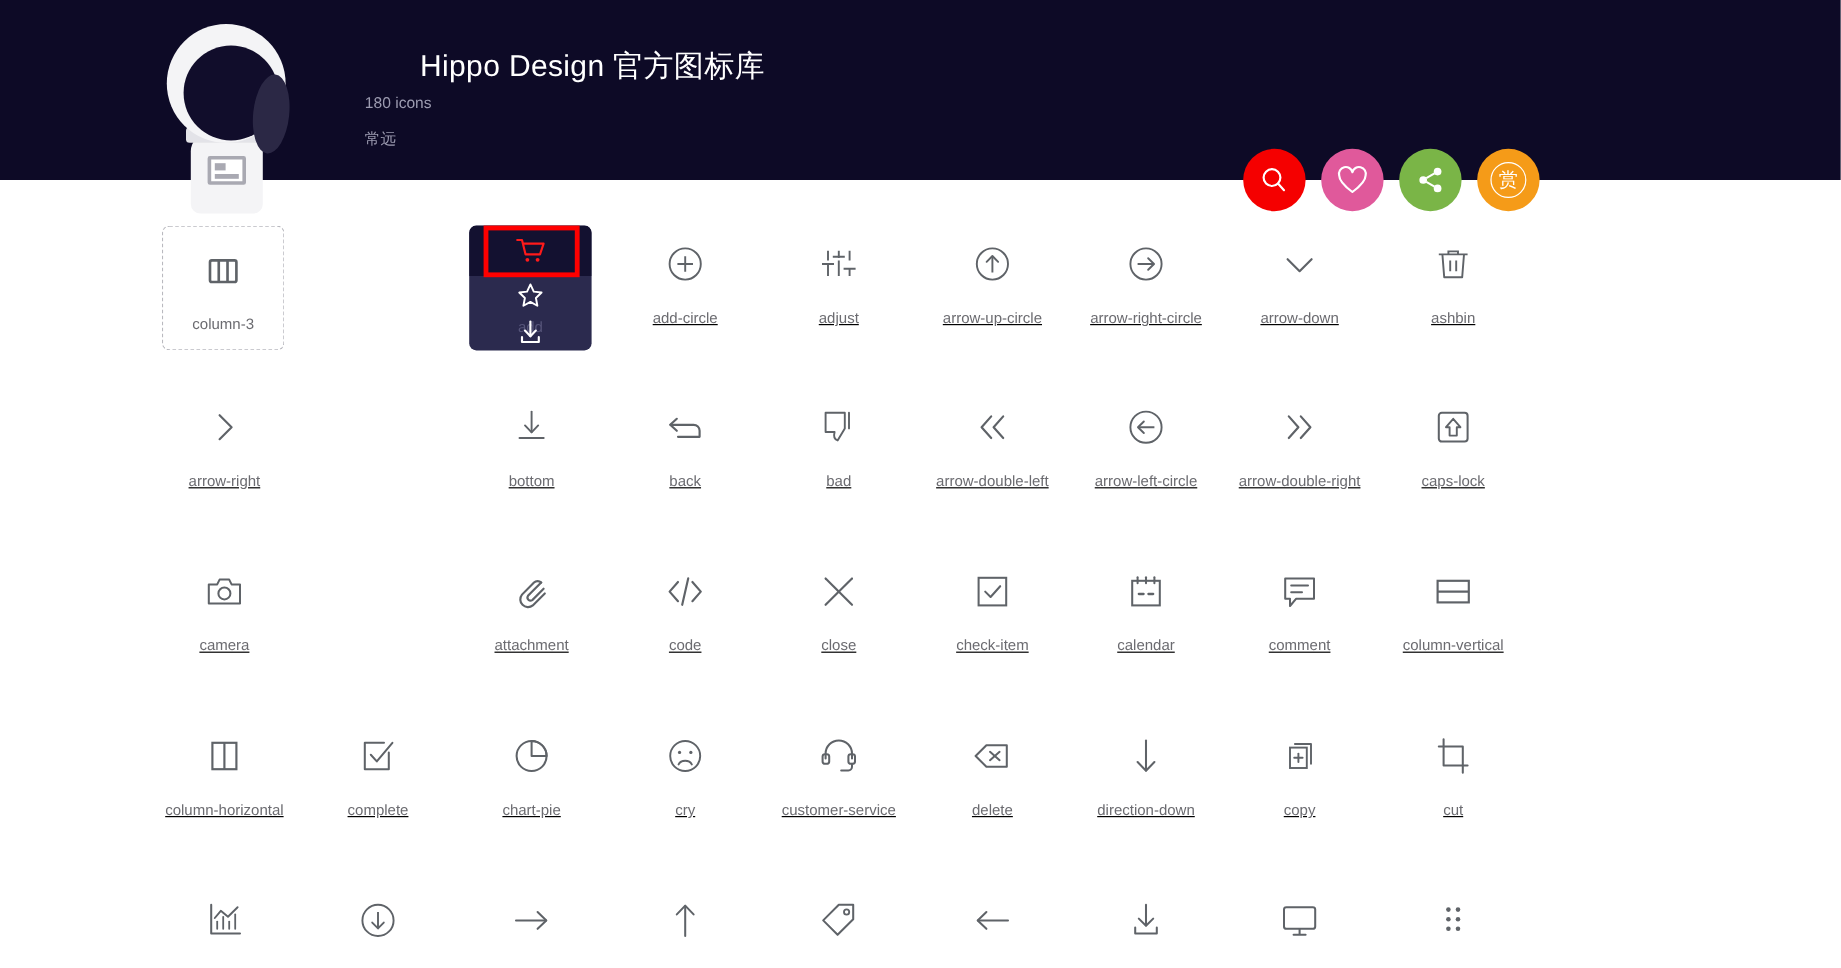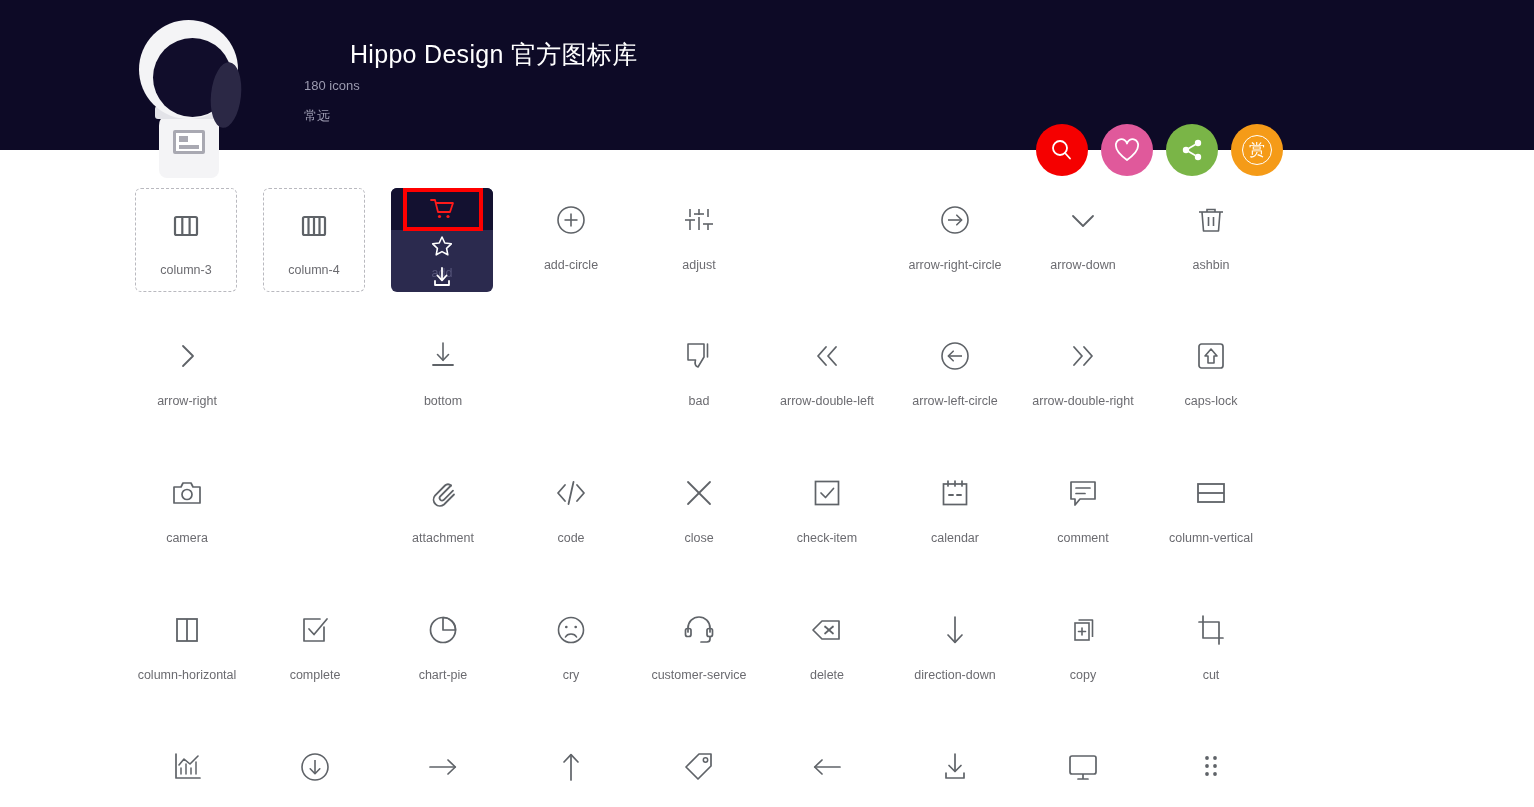--- a/index.html
+++ b/index.html
@@ -83,20 +83,21 @@
 
   
   .grid {
     position: absolute; left: 0; top: 150px; width: 1534px; height: 657px;
   }
   .row { position: absolute; left: 0; width: 1230px; height: 137px; }
   .cell {
     position: absolute; width: 128px; height: 120px;
     display: flex; flex-direction: column; align-items: center;
     cursor: pointer;
+    text-decoration: underline;
   }
   .ico {
     height: 56px; display: flex; align-items: center; justify-content: center;
     color: #5f6368;
   }
   .lab {
     margin-top: 10px; font-size: 12.5px; color: #6b6b70;
     white-space: nowrap; text-align: center;
   }
 
@@ -201,31 +202,20 @@
         <span class="ico">
           <svg width="30" height="30" viewBox="0 0 30 30">
             <rect x="4" y="6" width="22" height="18" rx="1.5" fill="none" stroke="#5f6368" stroke-width="2.2"></rect>
             <line x1="11.3" y1="6" x2="11.3" y2="24" stroke="#5f6368" stroke-width="2.2"></line>
             <line x1="18.6" y1="6" x2="18.6" y2="24" stroke="#5f6368" stroke-width="2.2"></line>
           </svg>
         </span>
         <span class="lab">column-3</span>
       </div>
 
-      <div class="tile-dashed" style="left:263px; top:38px">
-        <span class="ico">
-          <svg width="30" height="30" viewBox="0 0 30 30">
-            <rect x="4" y="6" width="22" height="18" rx="1.5" fill="none" stroke="#5f6368" stroke-width="2.2"></rect>
-            <line x1="9.5" y1="6" x2="9.5" y2="24" stroke="#5f6368" stroke-width="2.2"></line>
-            <line x1="15" y1="6" x2="15" y2="24" stroke="#5f6368" stroke-width="2.2"></line>
-            <line x1="20.5" y1="6" x2="20.5" y2="24" stroke="#5f6368" stroke-width="2.2"></line>
-          </svg>
-        </span>
-        <span class="lab">column-4</span>
-      </div>
 
       <div class="tile-hover" style="left:391px; top:38px">
         <div class="hov-top">
           <svg width="28" height="28" viewBox="0 0 28 28">
             <path d="M3 5 H7 L10 17 H22 L25 8 H8" fill="none" stroke="#ff1a1a" stroke-width="1.8" stroke-linecap="round" stroke-linejoin="round"></path>
             <circle cx="11.5" cy="21.5" r="1.6" fill="#ff1a1a"></circle>
             <circle cx="20" cy="21.5" r="1.6" fill="#ff1a1a"></circle>
           </svg>
         </div>
         <div class="hov-mid">
@@ -264,20 +254,30 @@
             <line x1="3" y1="17" x2="13" y2="17" stroke="#5f6368" stroke-width="1.6"></line>
             <line x1="21" y1="21" x2="31" y2="21" stroke="#5f6368" stroke-width="1.6"></line>
             <line x1="8" y1="17" x2="8" y2="27" stroke="#5f6368" stroke-width="1.6"></line>
             <line x1="17" y1="14" x2="17" y2="27" stroke="#5f6368" stroke-width="1.6"></line>
             <line x1="26" y1="21" x2="26" y2="27" stroke="#5f6368" stroke-width="1.6"></line>
           </svg>
         </span>
         <span class="lab">adjust</span>
       </div>
 
+      <div class="cell" style="left:763px; top:42px">
+        <span class="ico">
+          <svg width="34" height="34" viewBox="0 0 34 34">
+            <circle cx="17" cy="17" r="13" fill="none" stroke="#5f6368" stroke-width="1.6"></circle>
+            <line x1="17" y1="24" x2="17" y2="10.5" stroke="#5f6368" stroke-width="1.6"></line>
+            <path d="M12.2 15.2 L17 10.3 L21.8 15.2" fill="none" stroke="#5f6368" stroke-width="1.6" stroke-linecap="round" stroke-linejoin="round"></path>
+          </svg>
+        </span>
+        <span class="lab">arrow-up-circle</span>
+      </div>
 
       <div class="cell" style="left:891px; top:42px">
         <span class="ico">
           <svg width="34" height="34" viewBox="0 0 34 34">
             <circle cx="17" cy="17" r="13" fill="none" stroke="#5f6368" stroke-width="1.6"></circle>
             <line x1="10" y1="17" x2="23.5" y2="17" stroke="#5f6368" stroke-width="1.6"></line>
             <path d="M18.8 12.2 L23.7 17 L18.8 21.8" fill="none" stroke="#5f6368" stroke-width="1.6" stroke-linecap="round" stroke-linejoin="round"></path>
           </svg>
         </span>
         <span class="lab">arrow-right-circle</span>
@@ -317,20 +317,29 @@
       </div>
       <div class="cell" style="left:379px">
         <span class="ico">
           <svg width="34" height="34" viewBox="0 0 34 34">
             <line x1="17" y1="4" x2="17" y2="21" stroke="#5f6368" stroke-width="1.6" stroke-linecap="round"></line>
             <path d="M11.5 15.5 L17 21.3 L22.5 15.5" fill="none" stroke="#5f6368" stroke-width="1.6" stroke-linecap="round" stroke-linejoin="round"></path>
             <line x1="7" y1="26" x2="27" y2="26" stroke="#5f6368" stroke-width="1.8" stroke-linecap="round"></line>
           </svg>
         </span>
         <span class="lab">bottom</span>
+      </div>
+      <div class="cell" style="left:507px">
+        <span class="ico">
+          <svg width="34" height="34" viewBox="0 0 34 34">
+            <path d="M10 10 L4.5 15 L10 20" fill="none" stroke="#5f6368" stroke-width="1.8" stroke-linecap="round" stroke-linejoin="round"></path>
+            <path d="M4.8 15 H24 A5 5 0 0 1 29 20 V25 H11" fill="none" stroke="#5f6368" stroke-width="1.8" stroke-linecap="round" stroke-linejoin="round"></path>
+          </svg>
+        </span>
+        <span class="lab">back</span>
       </div>
       <div class="cell" style="left:635px">
         <span class="ico">
           <svg width="34" height="34" viewBox="0 0 34 34">
             <path d="M6 5 H22 V18 L16 28 C13 27 12.4 25 13.5 21 H6 Z" fill="none" stroke="#5f6368" stroke-width="1.6" stroke-linejoin="round"></path>
             <line x1="25.5" y1="5" x2="25.5" y2="18" stroke="#5f6368" stroke-width="1.6" stroke-linecap="round"></line>
           </svg>
         </span>
         <span class="lab">bad</span>
       </div>

